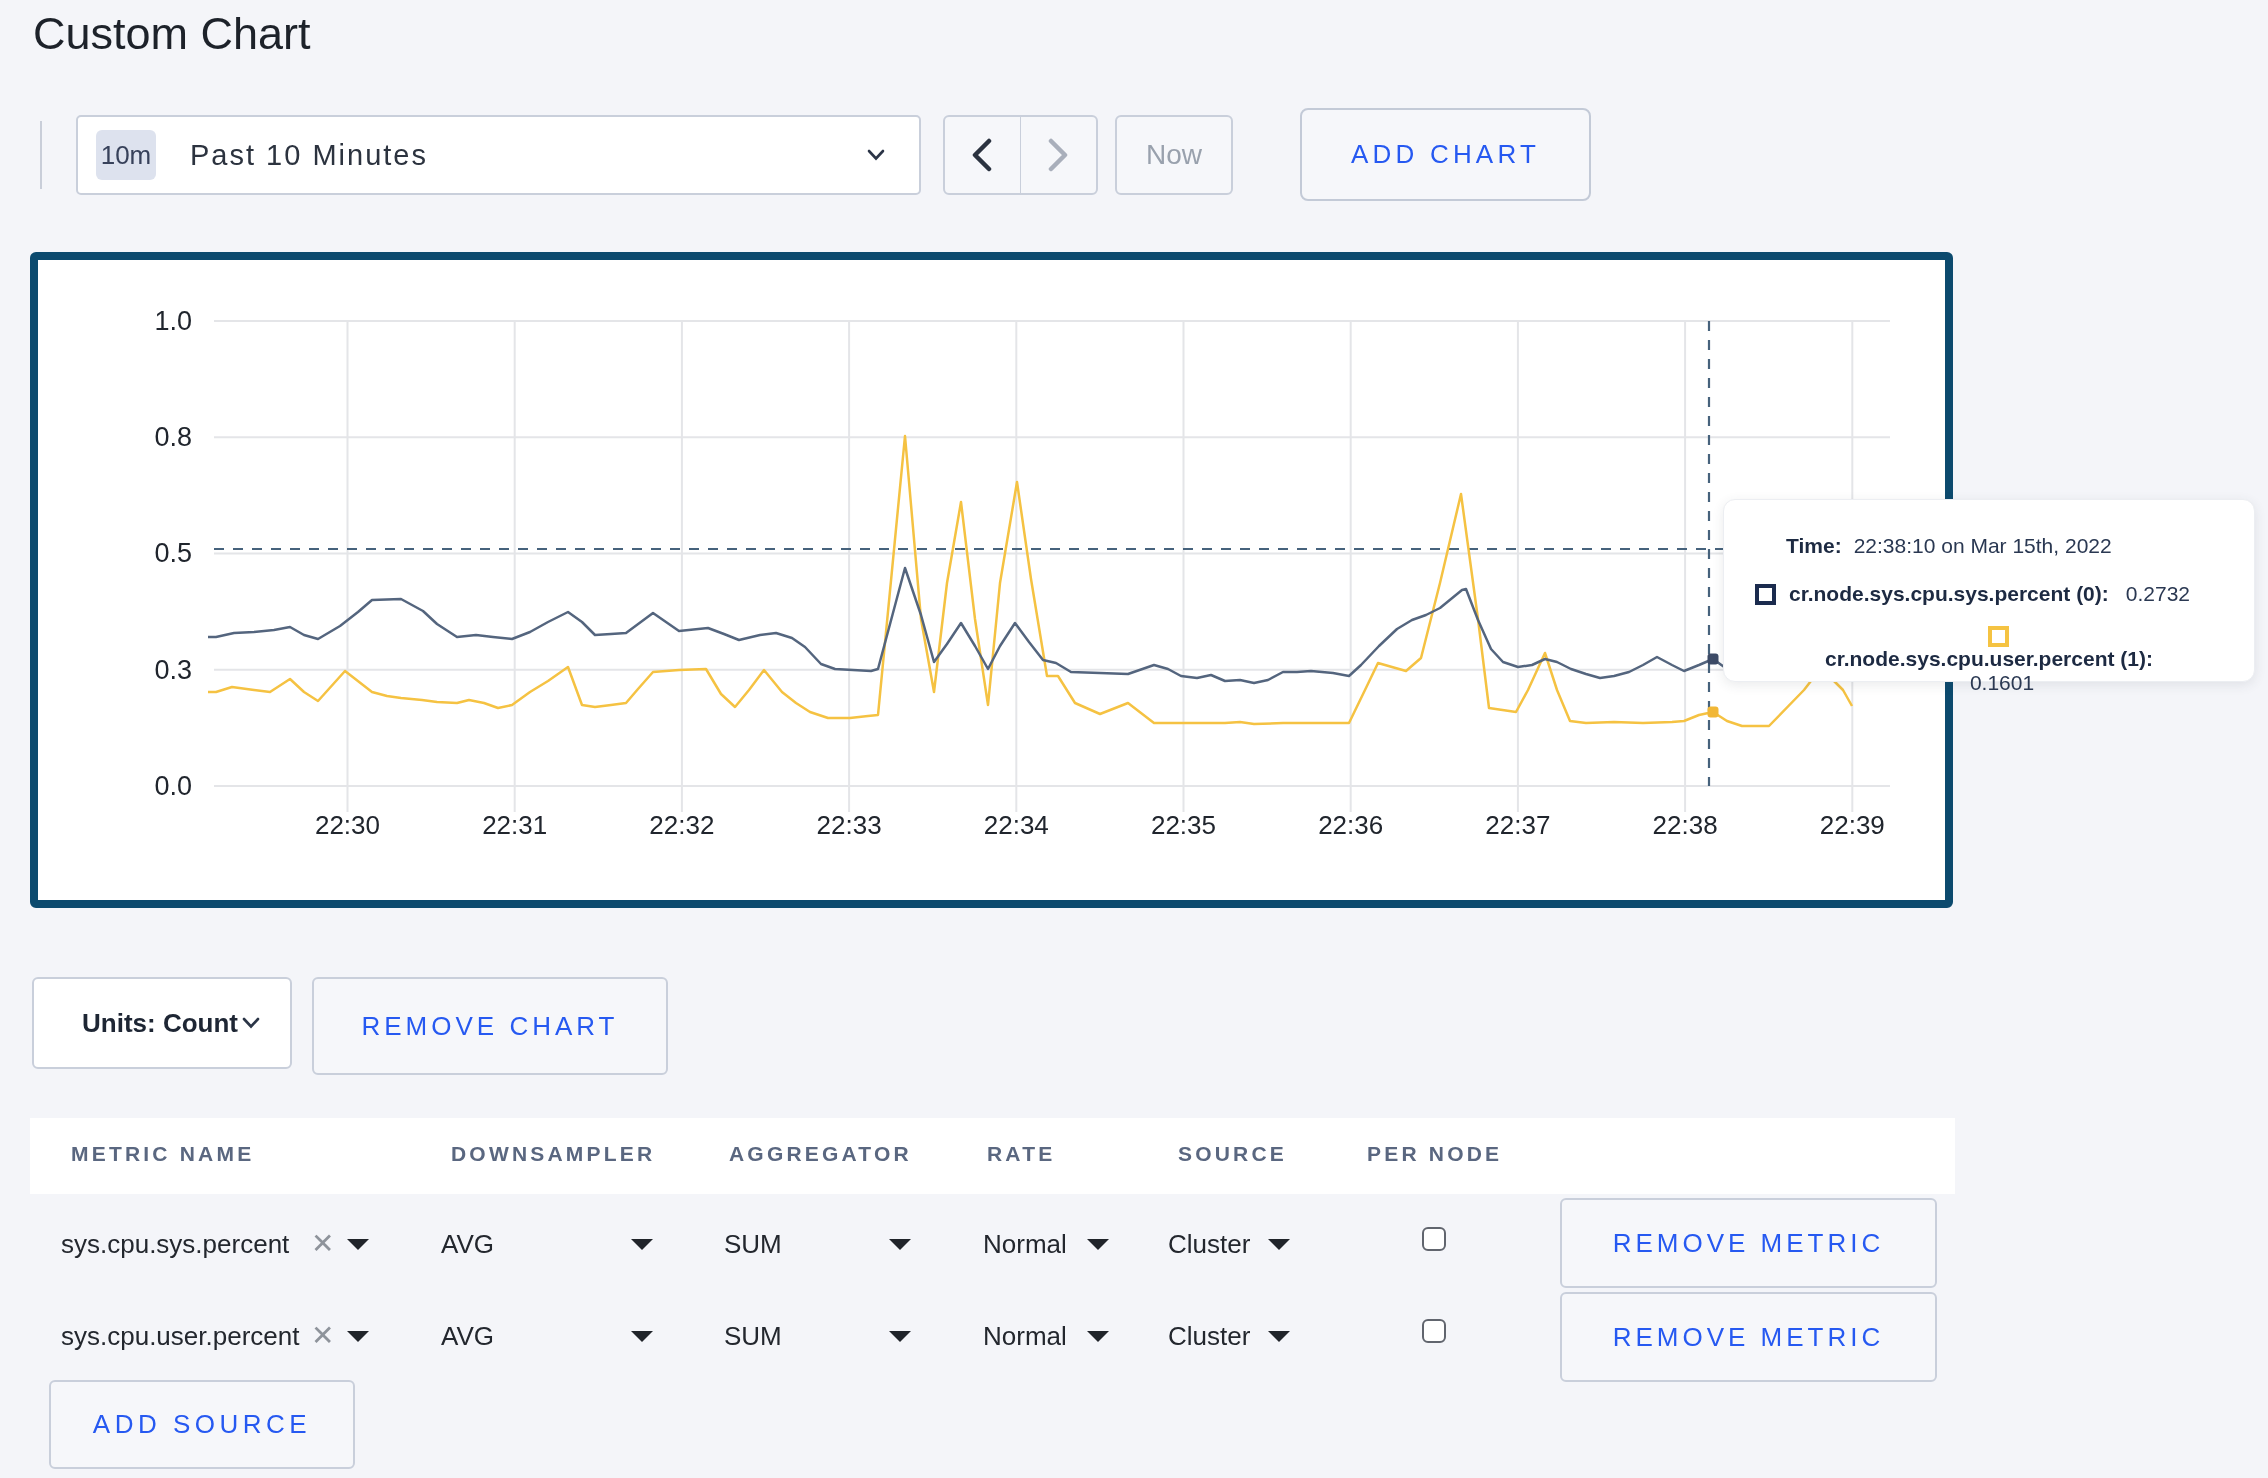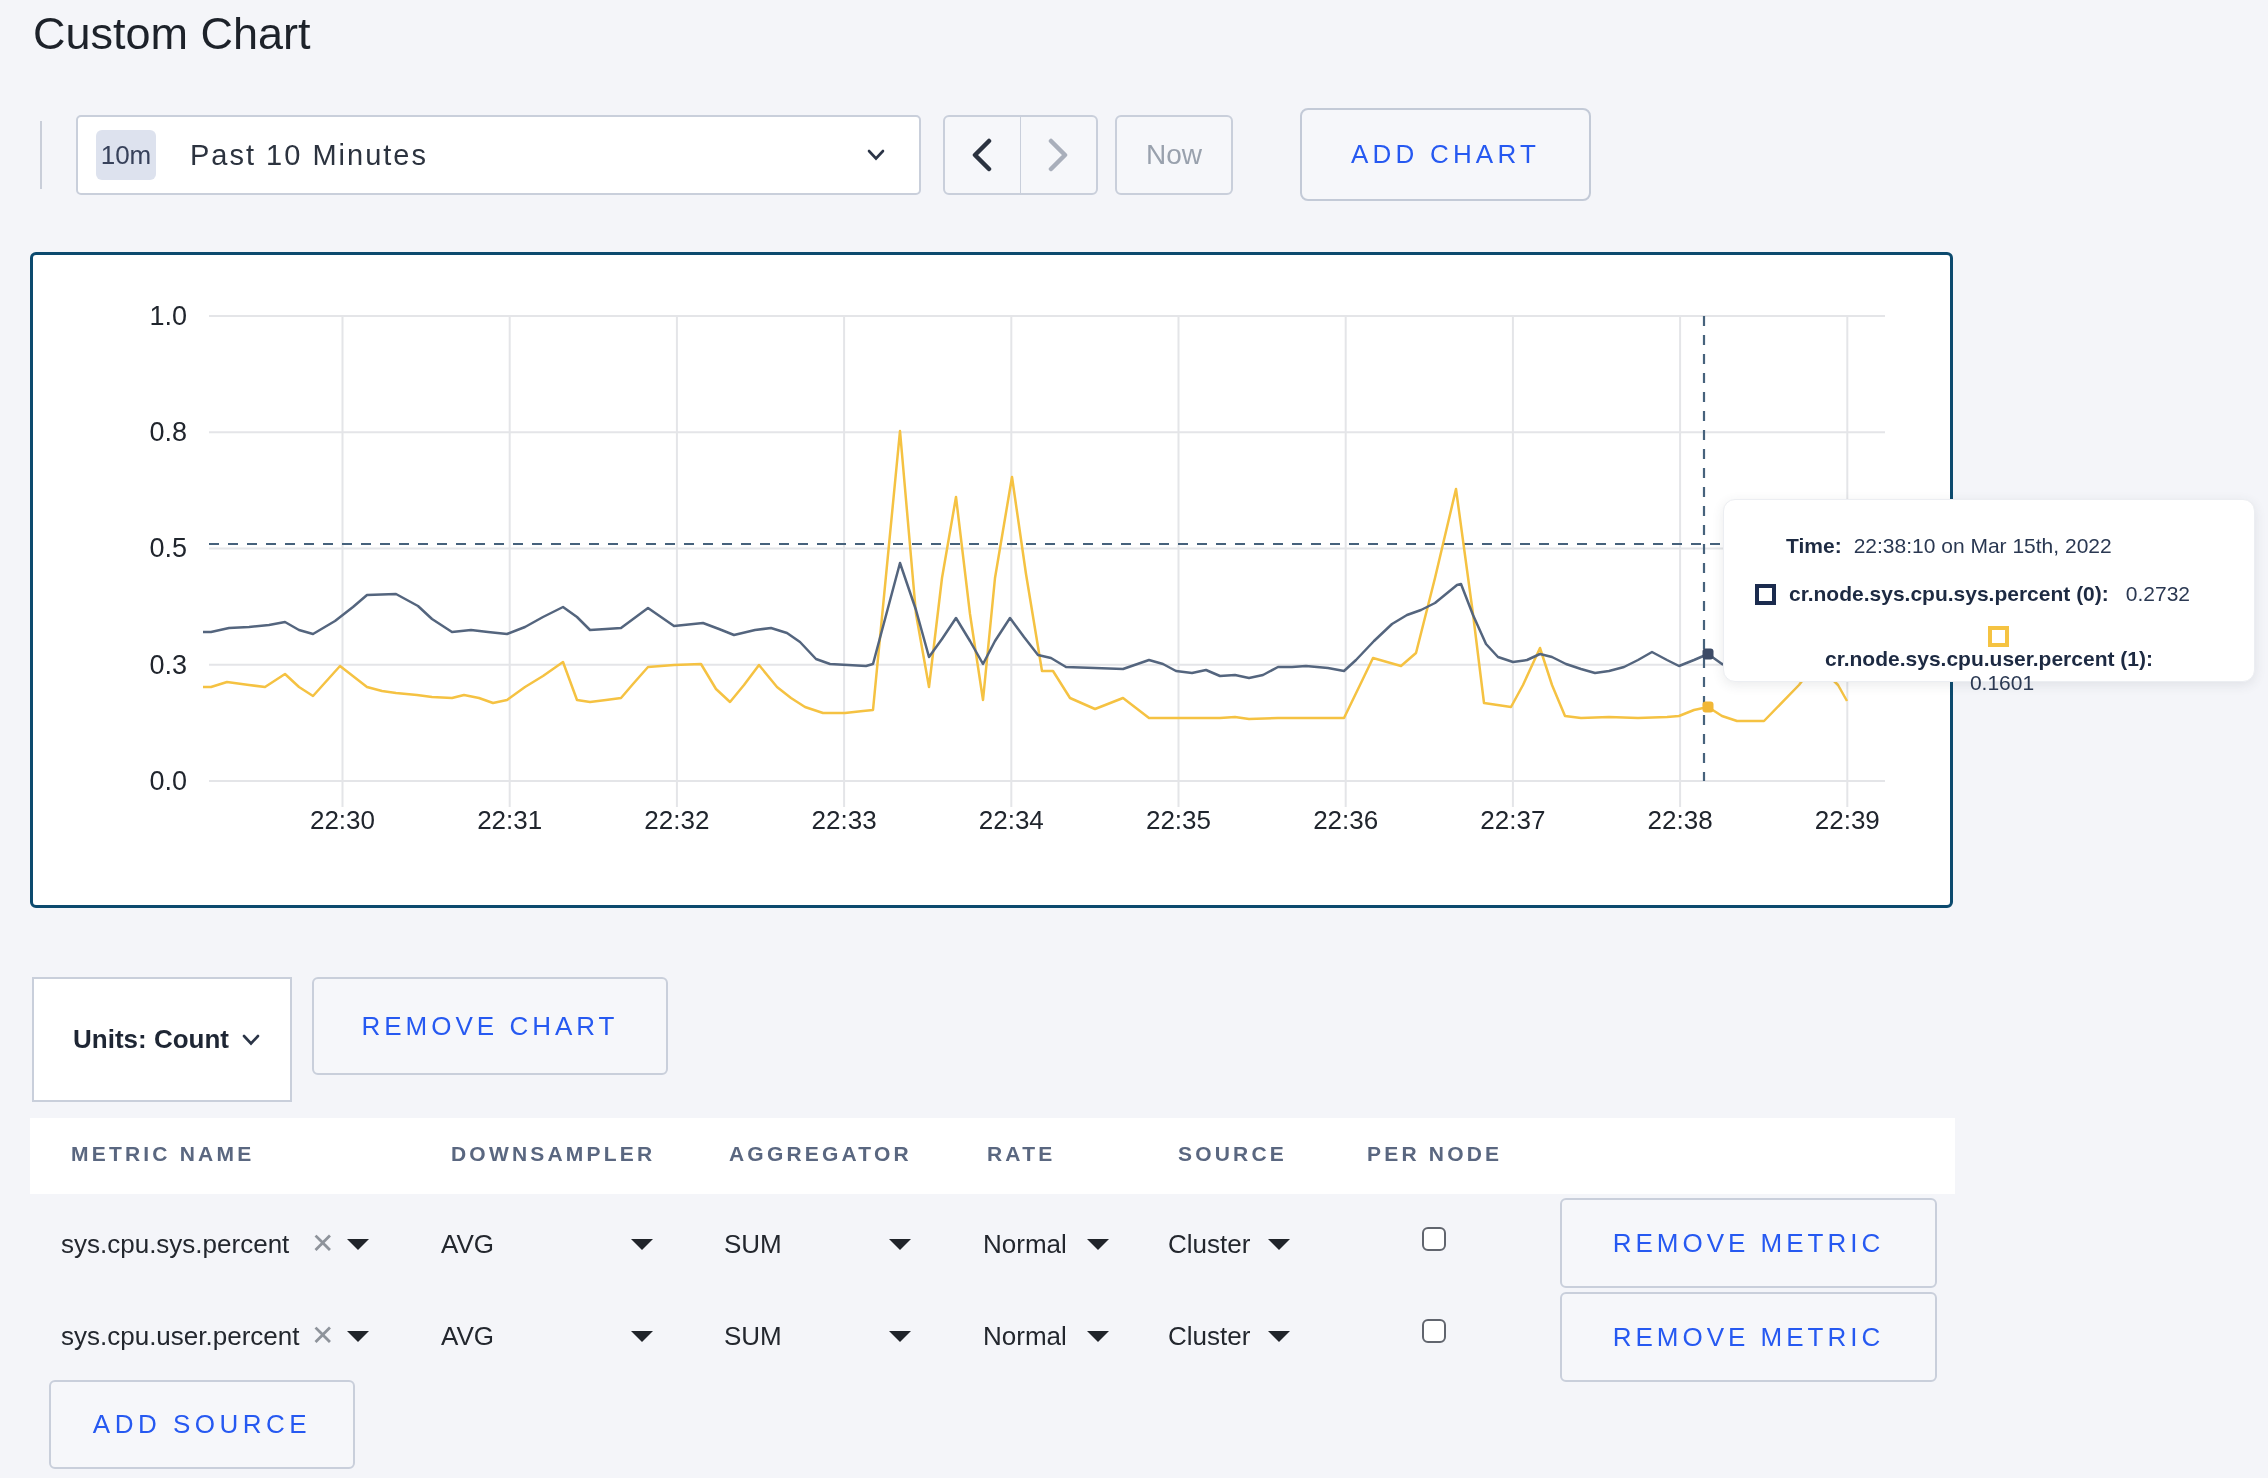--- a/index.html
+++ b/index.html
@@ -10,25 +10,25 @@
 .divider { position:absolute; left:40px; top:121px; width:2px; height:68px; background:#c9ced9; }
 .dropdown { position:absolute; left:76px; top:115px; width:845px; height:80px; background:#fff; border:2px solid #c9cfdb; border-radius:5px; display:flex; align-items:center; }
 .badge { margin-left:18px; width:60px; height:50px; background:#dde2ee; border-radius:6px; display:flex; align-items:center; justify-content:center; font-size:26px; font-weight:normal; color:#37415a; }
 .ddlabel { margin-left:34px; font-size:29px; font-weight:500; color:#2c333f; letter-spacing:2px; }
 .btn { position:absolute; background:#f6f7fa; border:2px solid #c9cfdb; border-radius:6px; display:flex; align-items:center; justify-content:center; }
 .arrowgrp { left:943px; top:115px; width:155px; height:80px; padding:0; }
 .arrowcell { width:77px; height:76px; display:flex; align-items:center; justify-content:center; }
 .now { left:1115px; top:115px; width:118px; height:80px; font-size:28px; color:#99a1ad; font-weight:500; }
 .addchart { left:1300px; top:108px; width:291px; height:93px; border-radius:8px; border-color:#c3cad7; font-size:26px; color:#2659f1; letter-spacing:4.2px; font-weight:500; }
 .bluebtn { font-size:26px; color:#2659f1; letter-spacing:4px; font-weight:500; }
-.panel { position:absolute; left:30px; top:252px; width:1923px; height:656px; background:#fff; border:3px solid #0c4a6e; border-radius:6px; }
+.panel { position:absolute; left:30px; top:252px; width:1923px; height:656px; background:#fff; border:8px solid #0c4a6e; border-radius:6px; }
 .tooltip { position:absolute; left:1723px; top:499px; width:532px; height:183px; background:#fff; border:1px solid #eceef2; border-radius:12px; box-shadow:0 3px 12px rgba(50,55,70,.10); font-size:21px; color:#2a3852; }
 .ttrow { position:absolute; left:0; width:100%; display:flex; align-items:center; }
 .sq { display:inline-block; width:21px; height:21px; border:4px solid #1b2b4e; margin-right:13px; flex:none; }
-.unitsbox { position:absolute; left:32px; top:977px; width:260px; height:125px; background:#fff; border:2px solid #c9cfdb; border-radius:0; display:flex; align-items:center; }
+.unitsbox { position:absolute; left:32px; top:977px; width:260px; height:92px; background:#fff; border:2px solid #c9cfdb; border-radius:6px; display:flex; align-items:center;padding-left:9px; }
 .removechart { left:312px; top:977px; width:356px; height:98px; }
 .thead { position:absolute; left:30px; top:1118px; width:1925px; height:76px; background:#fff; }
 .th { position:absolute; top:24px; font-size:21px; font-weight:bold; letter-spacing:3.2px; color:#5a6780; }
 .cell { position:absolute; font-size:26px; color:#23272e; }
 .caret { position:absolute; width:0; height:0; border-left:11.5px solid transparent; border-right:11.5px solid transparent; border-top:11px solid #20242a; }
 .xmark { position:absolute; font-size:28px; color:#8e939b; }
 .checkbox { position:absolute; left:1422px; width:24px; height:24px; border:2.5px solid #61656e; border-radius:6px; background:#fff; }
 .rmbtn { position:absolute; left:1560px; width:377px; height:90px; background:#f6f7fa; border:2px solid #c9cfdb; border-radius:6px; display:flex; align-items:center; justify-content:center; }
 .addmetric { left:49px; top:1380px; width:306px; height:89px; letter-spacing:4.5px; }
 </style>

